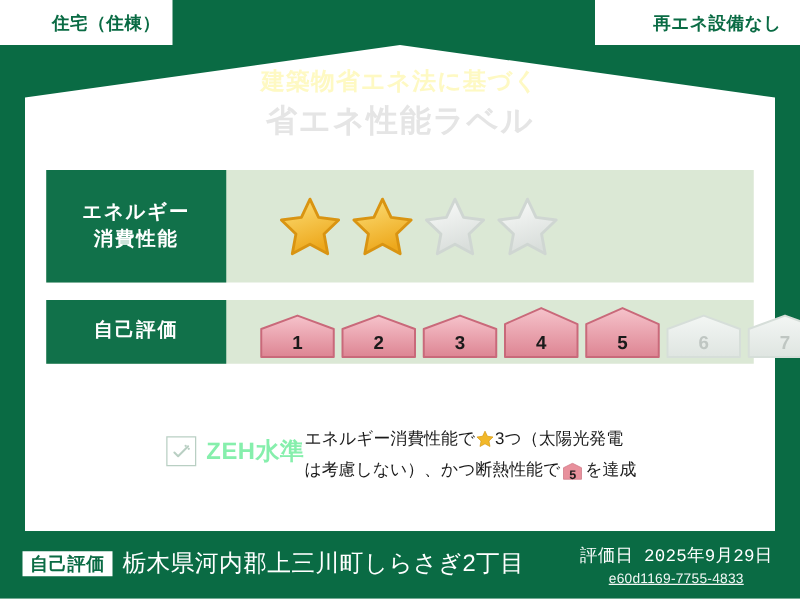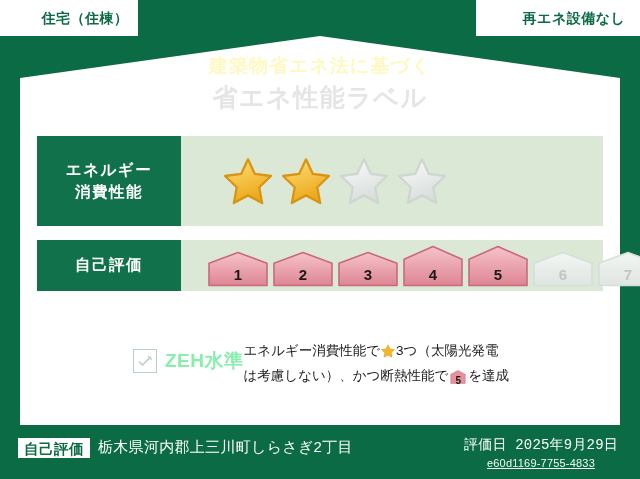--- a/index.html
+++ b/index.html
@@ -203,21 +203,21 @@
     background: #ffffff;
     color: #0a6b44;
     font-weight: bold;
     font-size: 14.5px;
     padding: 4px 6px 1px 6px;
     line-height: 1;
     letter-spacing: 0.5px;
   }
   #footer-address {
     color: #ffffff;
-    font-size: 15px;
+    font-size: 19px;
     margin-left: 8px;
     letter-spacing: 0.3px;
     white-space: nowrap;
   }
   #footer-right {
     position: absolute;
     right: 22px;
     top: 436px;
     z-index: 6;
     text-align: center;

